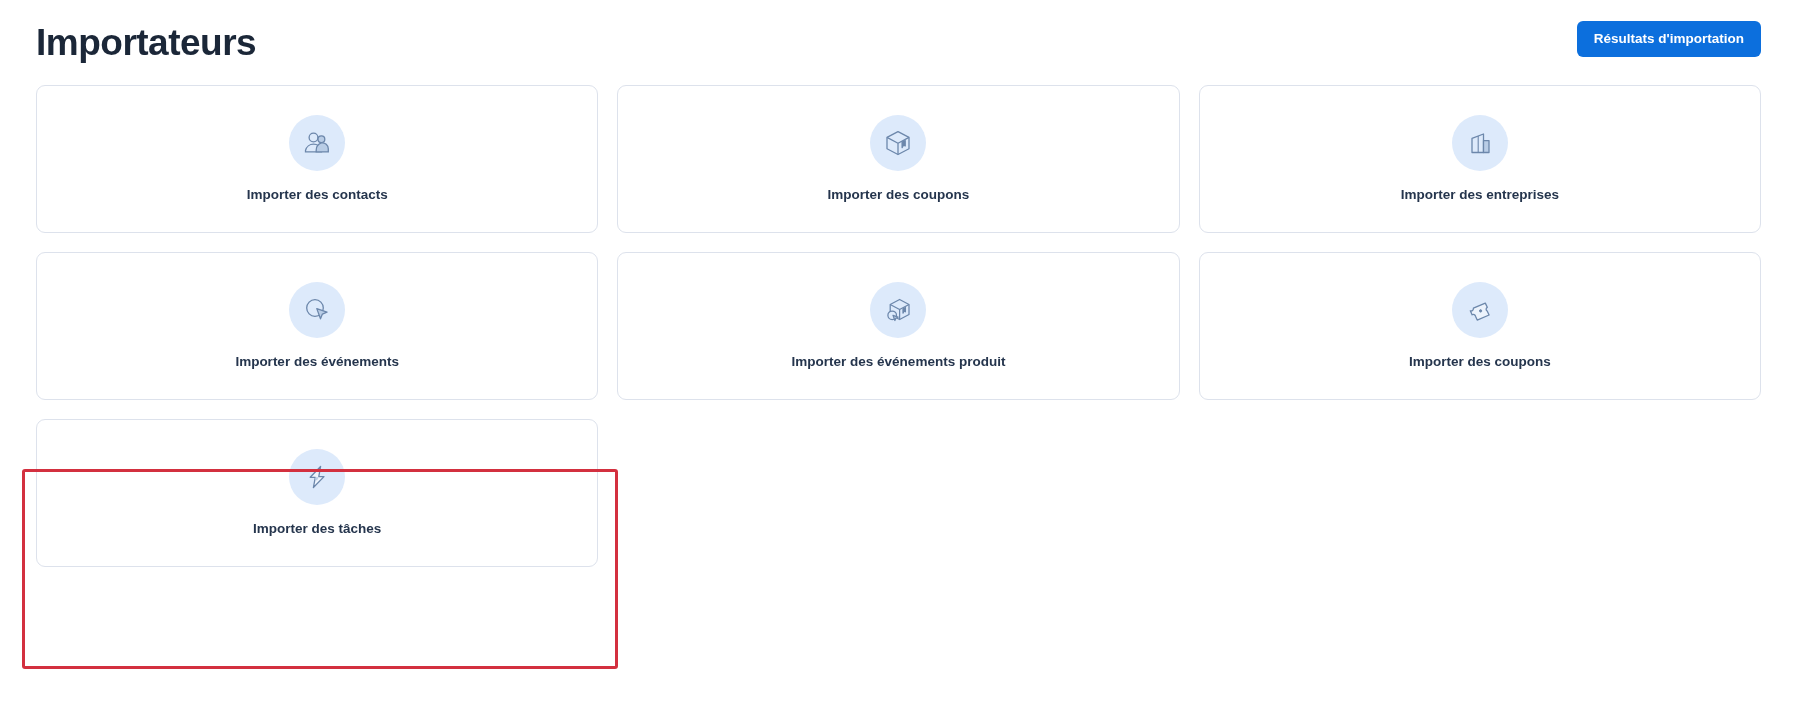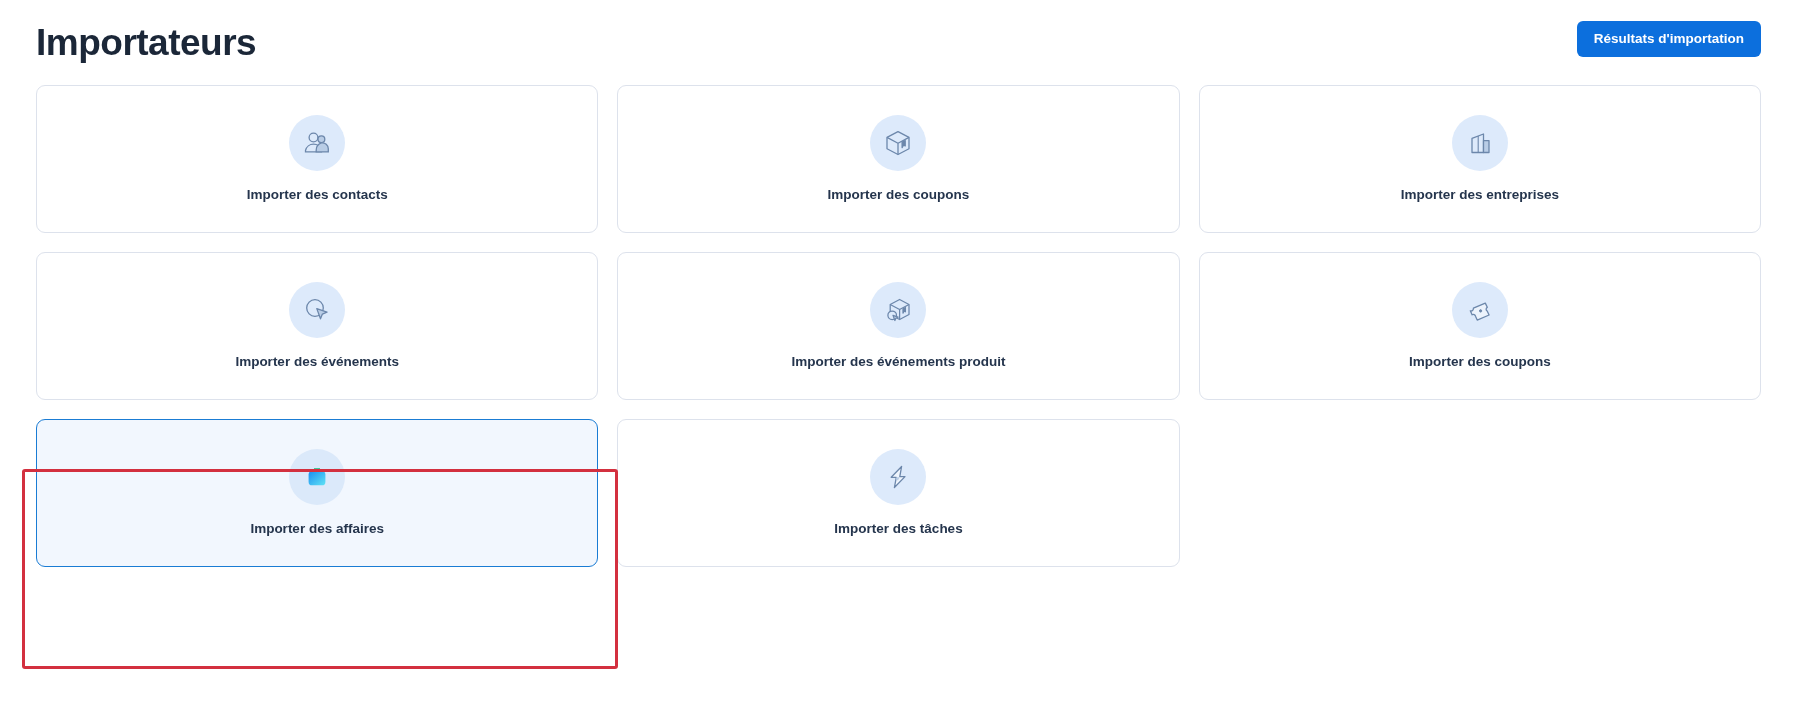--- a/index.html
+++ b/index.html
@@ -193,35 +193,20 @@
     <div class="card">
       <div class="icon-circle">
         <svg width="30" height="30" viewBox="0 0 30 30" fill="none" stroke="#6c87ab" stroke-width="1.3" stroke-linejoin="round">
           <path d="M8.4 13.2 20.3 8.1l2 4.2a2.2 2.2 0 0 0 0 3.9l1.8 3.8-11.9 5.1-1.7-3.9a2.2 2.2 0 0 0-3.4-1.4l-1.8-4a2.2 2.2 0 0 0 3.1-2z" fill="#ecf3fc"></path>
           <path d="M15.5 14.3v3.2M14 15.9h3.1M14.6 14.8l2 2.1M16.6 14.8l-2 2.1" stroke-width="1.1"></path>
         </svg>
       </div>
       <div class="card-label">Importer des coupons</div>
     </div>
 
-    <div class="card selected">
-      <div class="icon-circle">
-        <svg width="30" height="30" viewBox="0 0 30 30" fill="none">
-          <defs>
-            <linearGradient id="bagGrad" x1="0" y1="0" x2="1" y2="1">
-              <stop offset="0%" stop-color="#1b8ef0"></stop>
-              <stop offset="100%" stop-color="#5fe3f5"></stop>
-            </linearGradient>
-          </defs>
-          <path d="M12 6.2h6v3.1h-2.3V8.1h-1.4v1.2H12z" fill="#0fbf7e"></path>
-          <rect x="6.6" y="9.2" width="16.8" height="14.1" rx="3.4" fill="url(#bagGrad)"></rect>
-        </svg>
-      </div>
-      <div class="card-label">Importer des affaires</div>
-    </div>
 
     <div class="card">
       <div class="icon-circle">
         <svg width="30" height="30" viewBox="0 0 30 30" fill="none" stroke="#6c87ab" stroke-width="1.3" stroke-linejoin="round">
           <path d="M18.6 4.5 8.2 15.3h5.1L11.4 25.5 22 14.6h-5.2z" fill="#eef4fc"></path>
           <path d="M13.3 15.3h3.5l-1.9 3.1-1.8-1.2z" fill="#b9cde6" stroke="none"></path>
         </svg>
       </div>
       <div class="card-label">Importer des tâches</div>
     </div>

